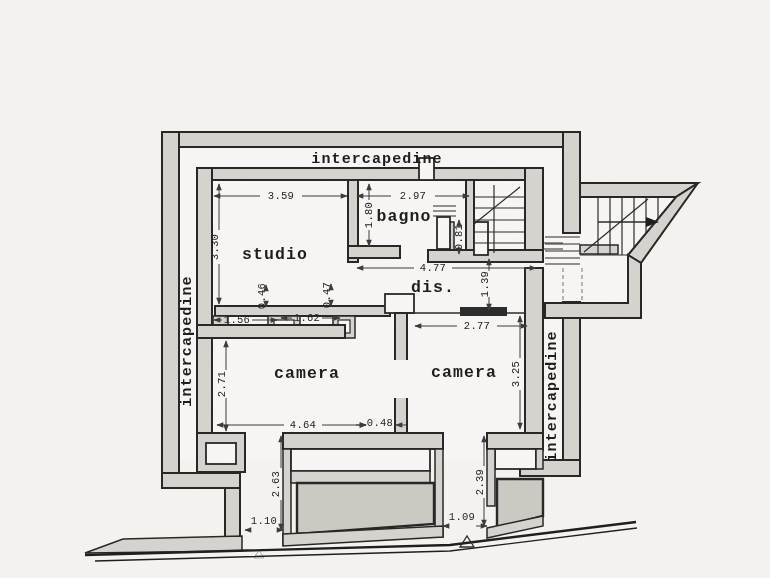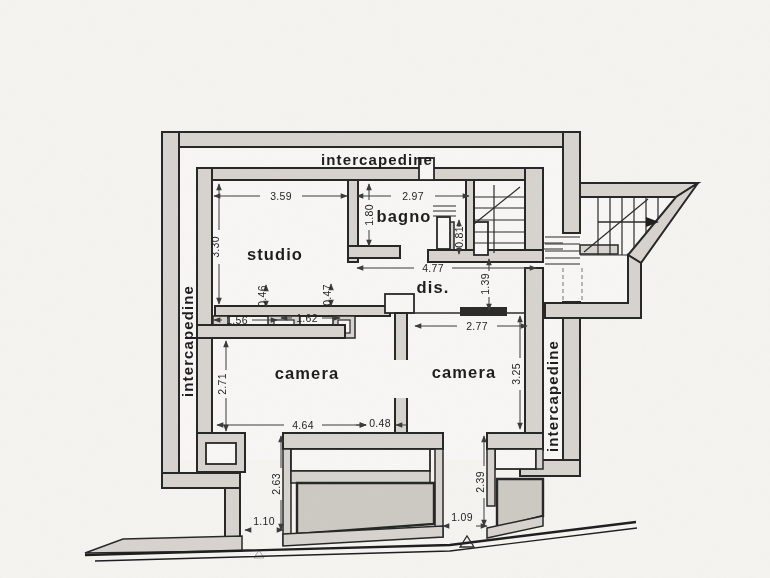--- a/index.html
+++ b/index.html
@@ -1,17 +1,17 @@
 <!DOCTYPE html>
 <html><head>
 <meta charset="utf-8">
 <style>
   html,body{margin:0;padding:0;background:#e9e8e5;}
   #stage{position:relative;width:770px;height:578px;background:#f5f4f1;overflow:hidden;
-         font-family:Liberation Sans, sans-serif;text-align:center;}
+         font-family:Liberation Mono, monospace;text-align:center;}
   svg{display:block}
   .wall{fill:#d7d4cf;stroke:#262626;stroke-width:2;}
   .wallthin{fill:#d7d4cf;stroke:#262626;stroke-width:1.5;}
   .pit{fill:#cdc9c3;stroke:#262626;stroke-width:2.4;}
   .white{fill:#f8f7f5;stroke:#262626;stroke-width:1.8;}
   .floor{fill:#f8f7f5;stroke:none;}
   .sline{stroke:#2a2a2a;stroke-width:1.5;fill:none;}
   .tline{stroke:#2a2a2a;stroke-width:1.2;fill:none;}
   .dash{stroke:#8a8a8a;stroke-width:1.2;fill:none;stroke-dasharray:4 3;}
   .dim{stroke:#3a3a3a;stroke-width:1;fill:none;}

